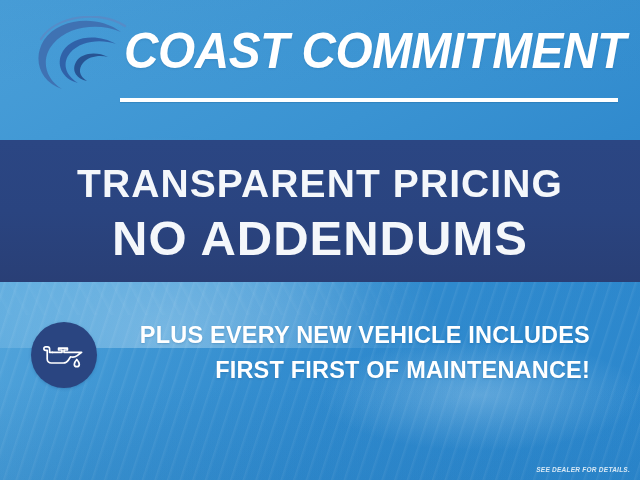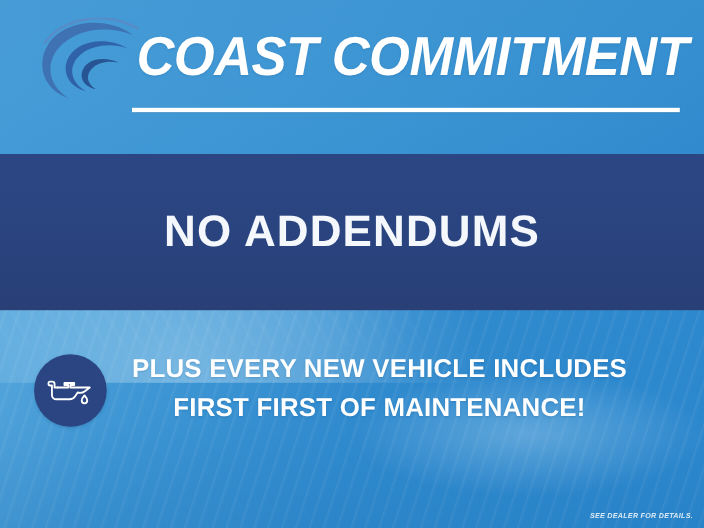--- a/index.html
+++ b/index.html
@@ -153,21 +153,21 @@
     color: #f4f7fb;
     font-family: "Liberation Sans", sans-serif;
     font-weight: bold;
     font-size: 39px;
     line-height: 54px;
     letter-spacing: 1.1px;
     white-space: nowrap;
     text-align: center;
   }
   .promise-line.l2 {
-    font-size: 40px;
+    font-size: 49px;
     letter-spacing: 1.0px;
   }
 
   
   .maint-row {
     position: absolute;
     left: 0;
     top: 318px;
     width: 640px;
     height: 88px;
@@ -184,24 +184,24 @@
     background: #2a4581;
     display: flex;
     align-items: center;
     justify-content: center;
     box-shadow: 0 1px 3px rgba(16,60,110,0.25);
   }
   .oil-badge svg { display: block; }
 
   .maint-text {
     position: absolute;
-    left: 110px;
+    left: 120px;
     top: 0;
     width: 470px;
-    text-align: center;
+    text-align: right;
   }
   .maint-line {
     color: #ffffff;
     font-family: "Liberation Sans", sans-serif;
     font-weight: bold;
     font-size: 23.5px;
     line-height: 35px;
     letter-spacing: 0.2px;
     white-space: nowrap;
     text-shadow: 0 1px 2px rgba(20,80,130,0.25);
@@ -246,20 +246,21 @@
         </g>
       </svg>
     </div>
 
     <div class="brand-title">COAST COMMITMENT</div>
 
     <div class="header-rule"></div>
   </div>
 
   <div class="promise-band">
+    <div class="promise-line l1">TRANSPARENT PRICING</div>
     <div class="promise-line l2">NO ADDENDUMS</div>
   </div>
 
   <div class="maint-row">
 
     <div class="oil-badge">
       <svg width="42" height="34" viewBox="0 0 42 34" xmlns="http://www.w3.org/2000/svg">
         <g fill="none" stroke="#ffffff" stroke-width="1.7" stroke-linecap="round" stroke-linejoin="round">
           <path d="M4.2 13.2 L4.2 21.0 C4.2 23.3 6.0 25.0 8.3 25.0 L20.4 25.0 C22.4 25.0 24.2 24.0 25.3 22.3 L27.6 18.8 C29.8 19.4 32.3 19.0 34.2 17.6 L38.6 14.3 L29.2 14.3 L21.0 14.3 L21.0 12.0 L24.4 12.0 L24.4 10.2 L15.6 10.2 L15.6 12.0 L19.0 12.0 L19.0 14.3 L9.4 14.3"></path>
           <path d="M9.4 14.3 L6.6 14.3 L6.6 11.0 C6.6 9.8 5.6 8.9 4.4 8.9 L2.6 8.9 C1.6 8.9 0.9 9.7 0.9 10.6 C0.9 11.6 1.7 12.4 2.7 12.4 L4.2 12.4"></path>

